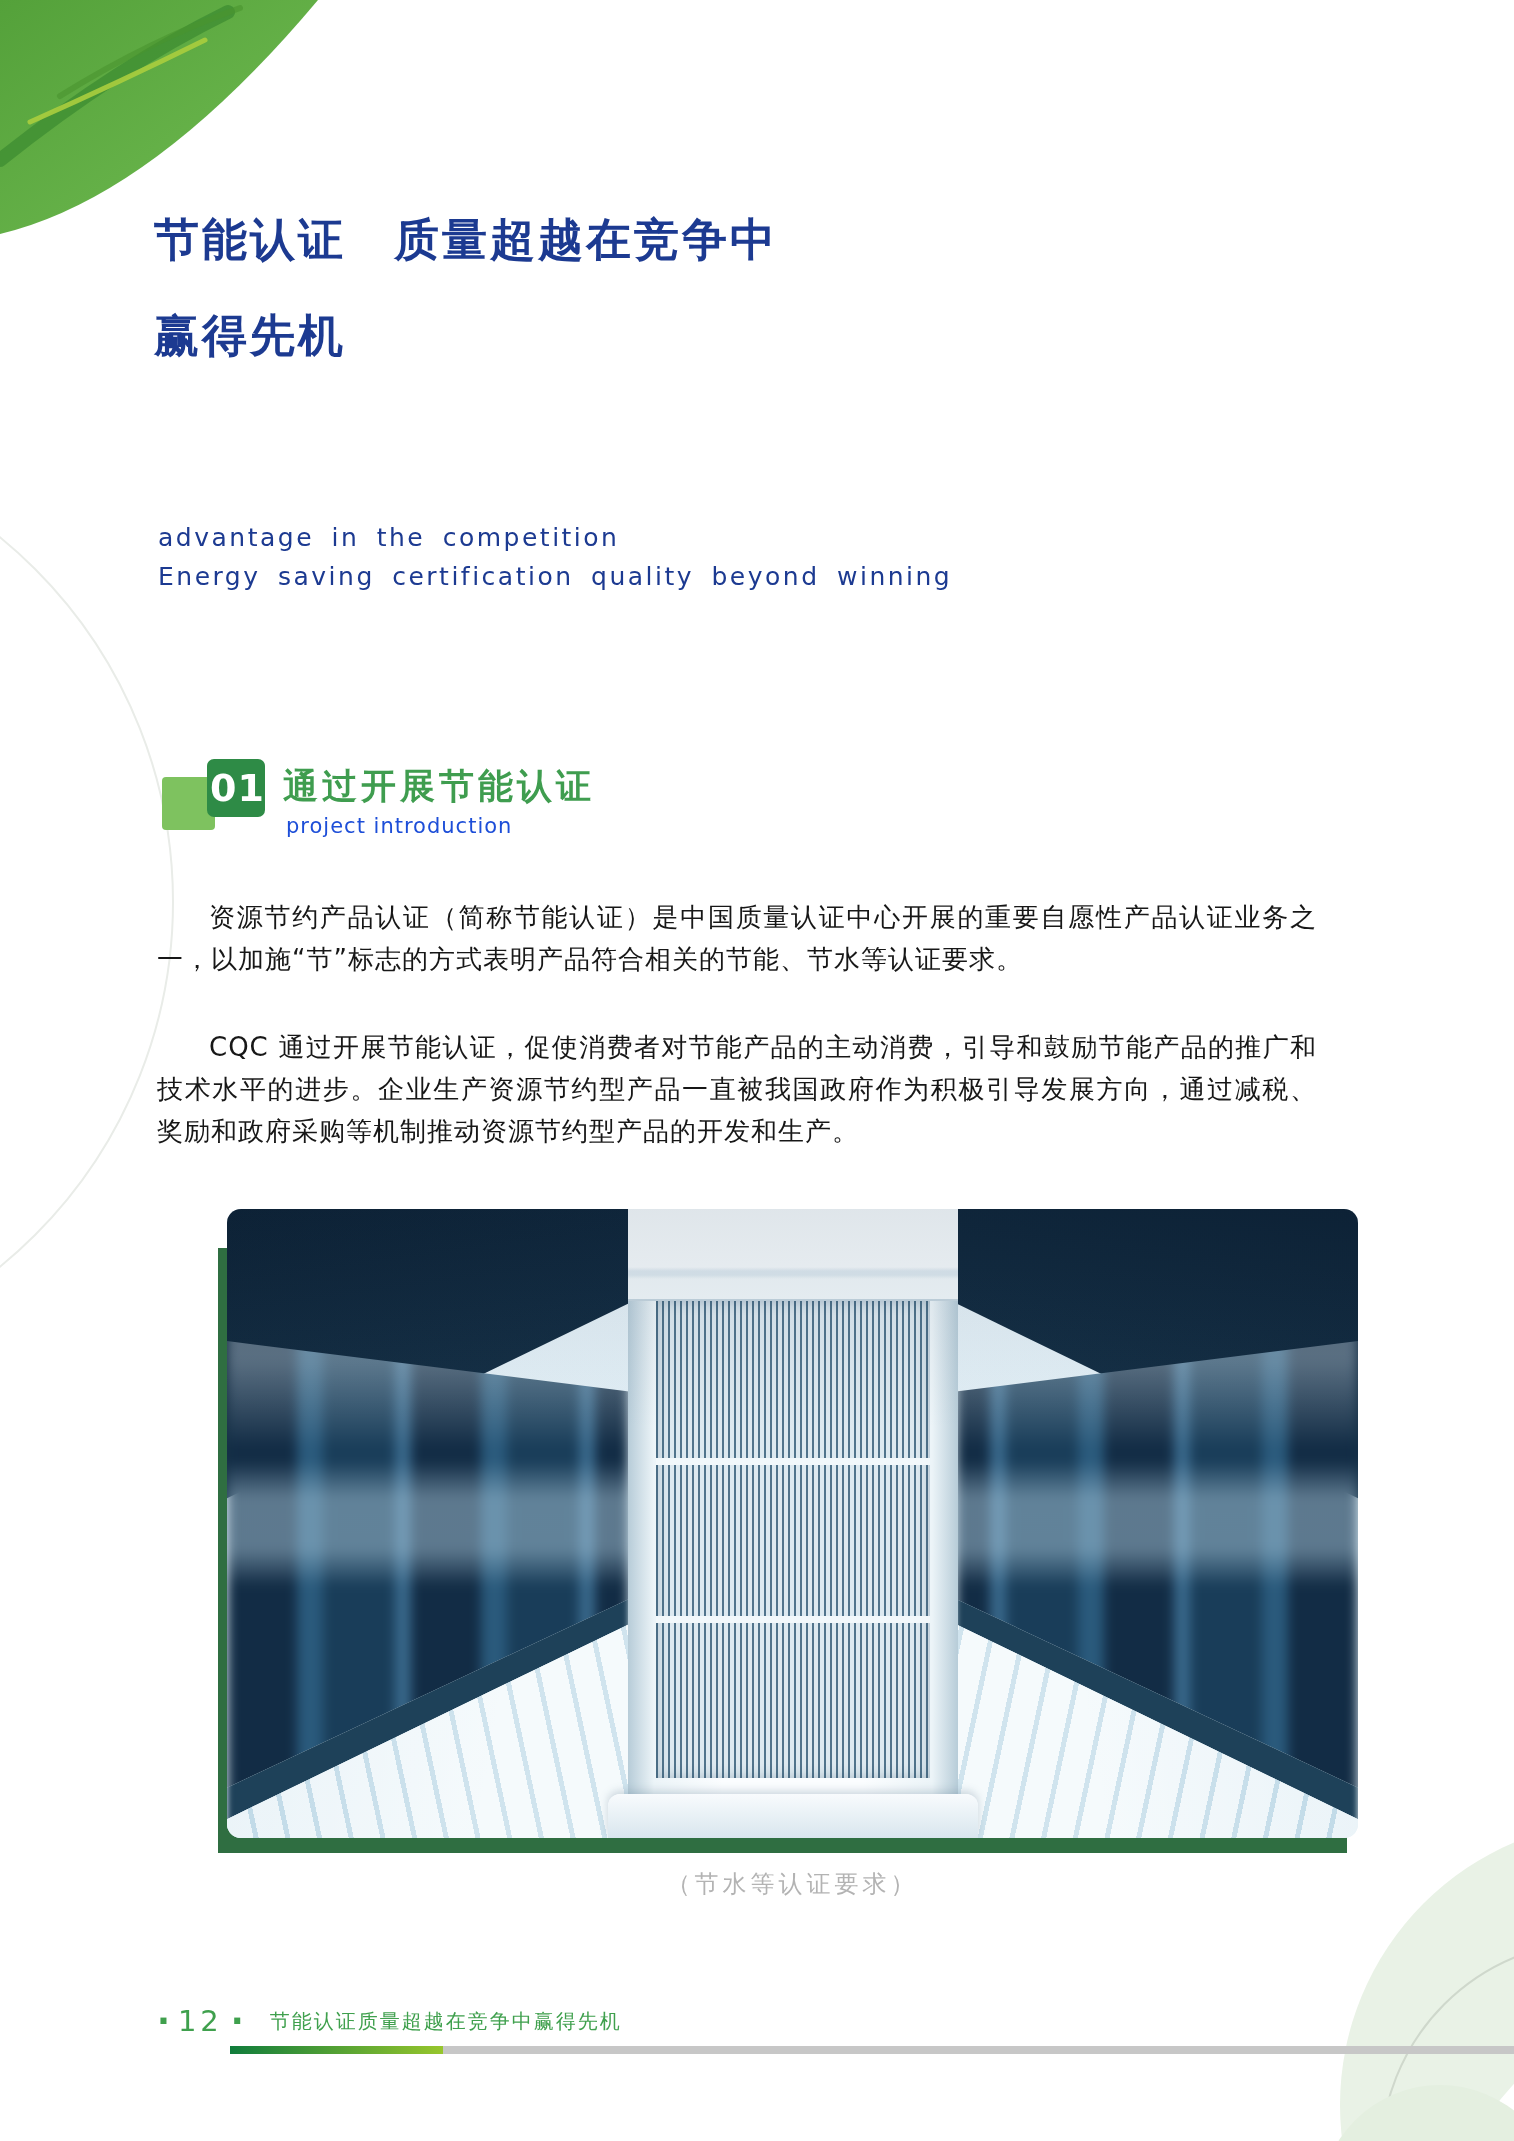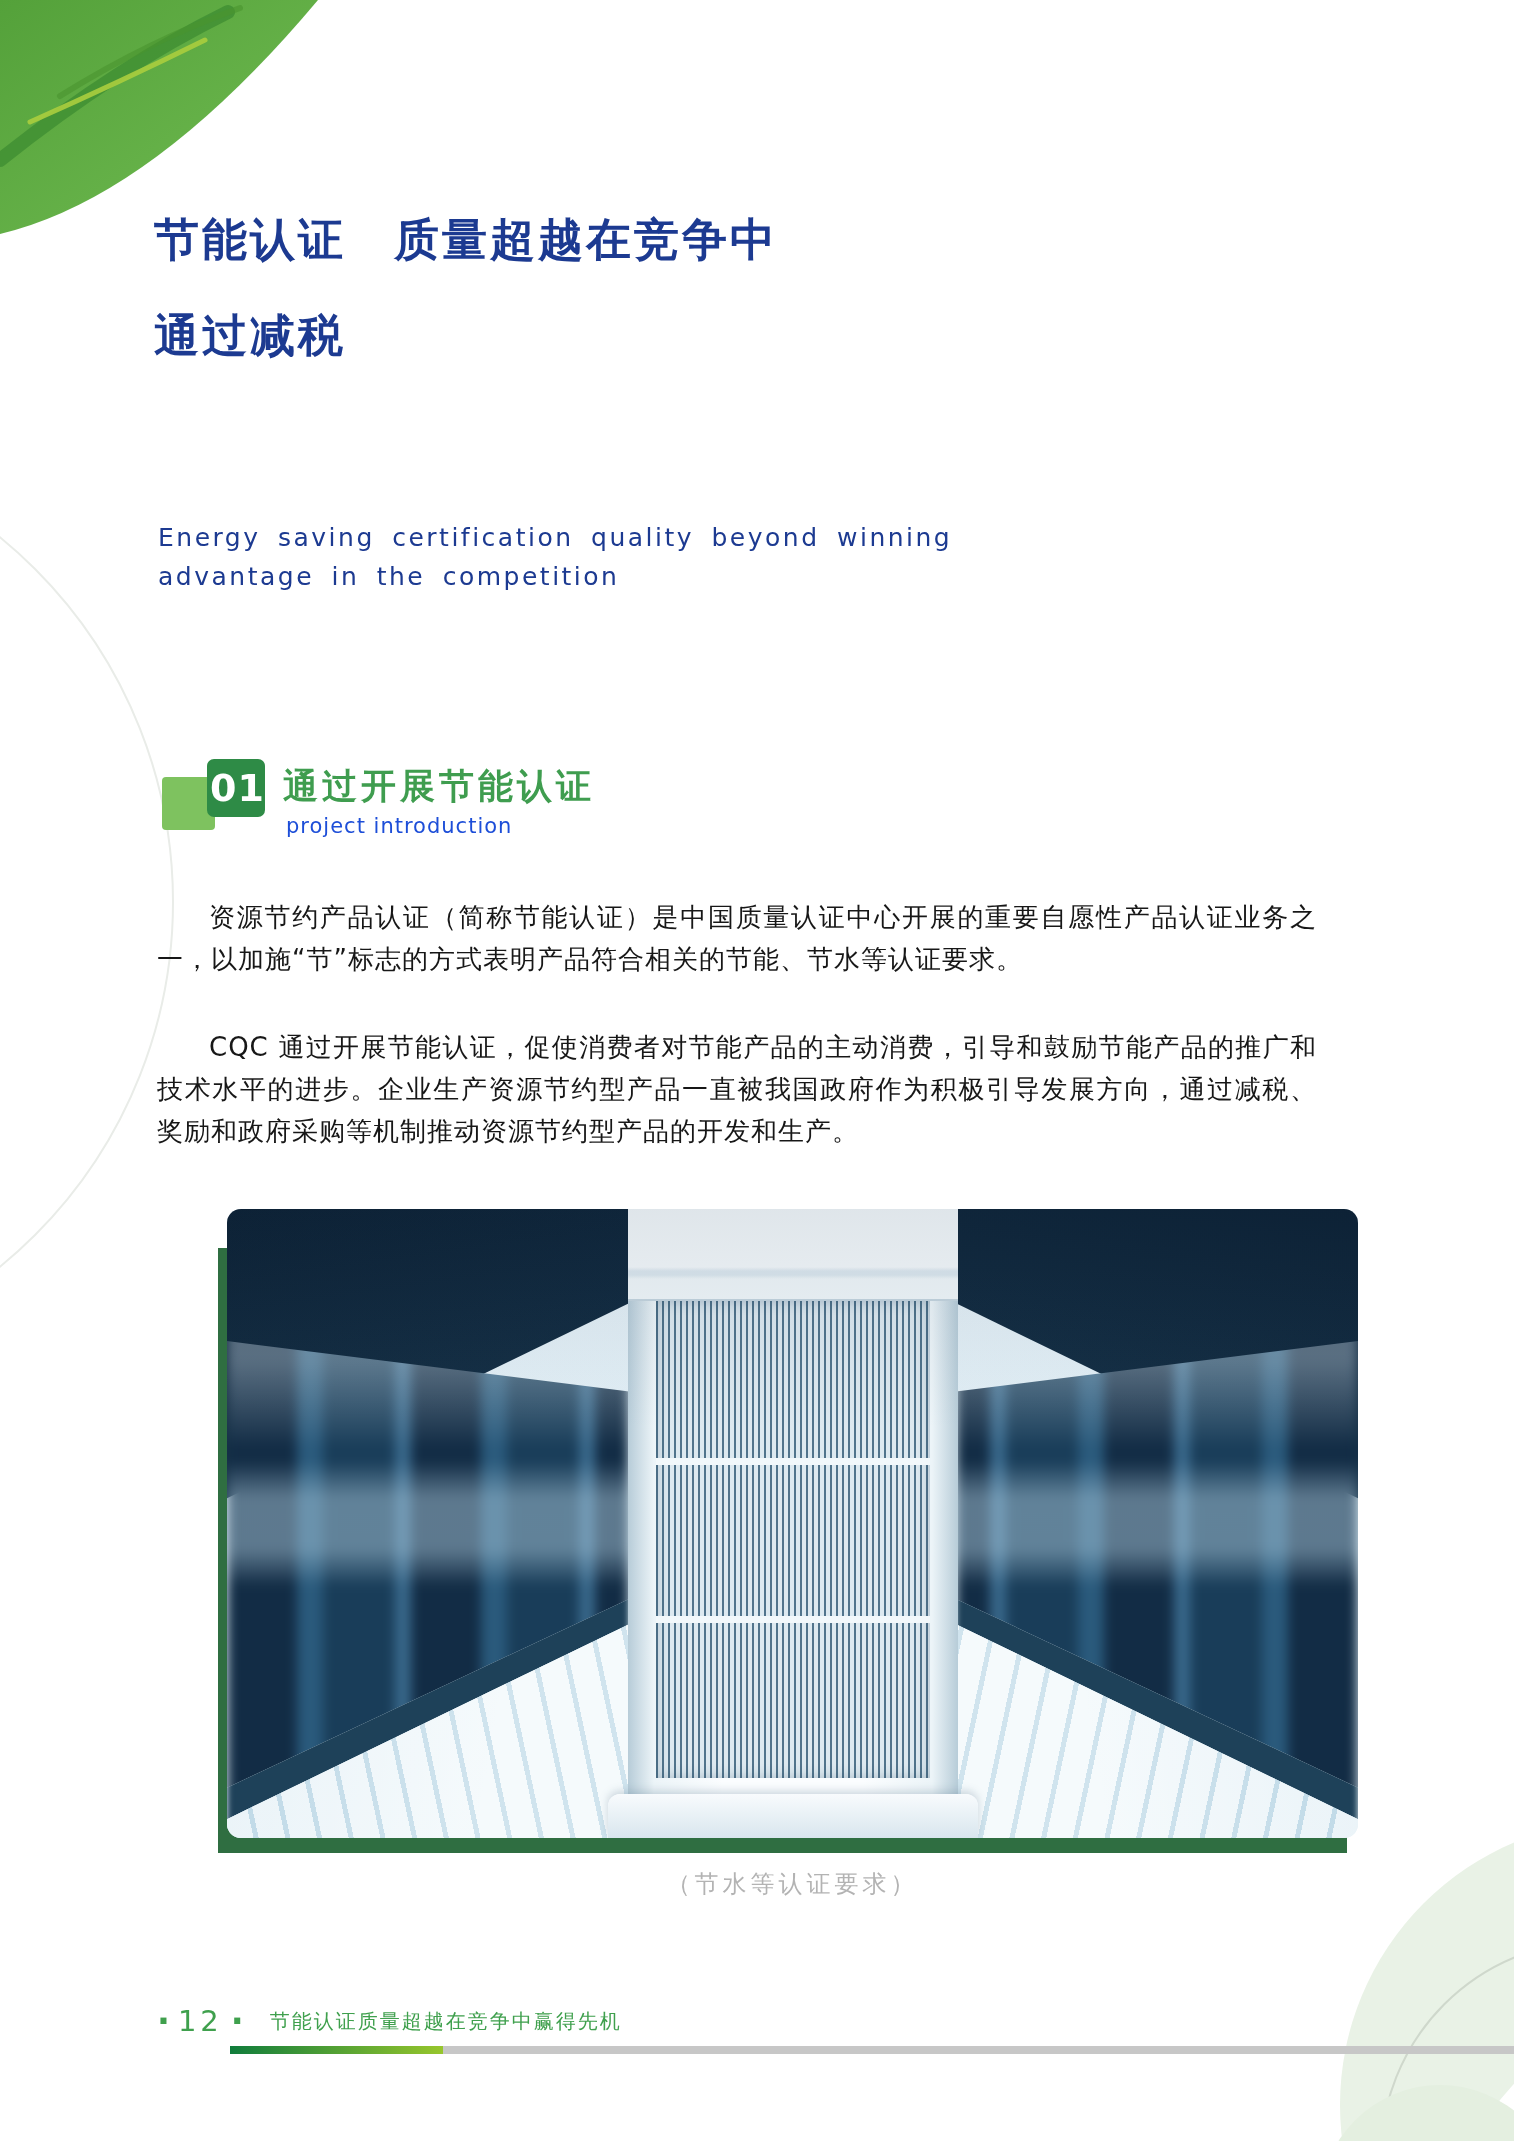--- a/index.html
+++ b/index.html
@@ -177,25 +177,25 @@
       </linearGradient>
     </defs>
     <path d="M0,0 L318,0 Q152,198 0,234 Z" fill="url(#swg)"></path>
     <path d="M228,12 Q118,66 0,160" stroke="#3d8c31" stroke-width="14" fill="none" opacity="0.75" stroke-linecap="round"></path>
     <path d="M240,8 Q150,40 60,96" stroke="#49952f" stroke-width="6" fill="none" opacity="0.6" stroke-linecap="round"></path>
     <path d="M205,40 Q120,82 30,122" stroke="#aacd3e" stroke-width="5" fill="none" opacity="0.9" stroke-linecap="round"></path>
   </svg>
 
   <h1 class="main-title">
     <span class="line">节能认证　质量超越在竞争中</span>
-    <span class="line">通过减税</span>
+    <span class="line">赢得先机</span>
   </h1>
   <div class="en-subtitle">
+    <span class="line">advantage in the competition</span>
     <span class="line">Energy saving certification quality beyond winning</span>
-    <span class="line">advantage in the competition</span>
   </div>
 
   <div class="section-header">
     <div class="badge-light"></div>
     <div class="badge-dark">
       <span>01</span>
     </div>
     <div class="section-title">通过开展节能认证</div>
     <div class="section-sub">project introduction</div>
   </div>

